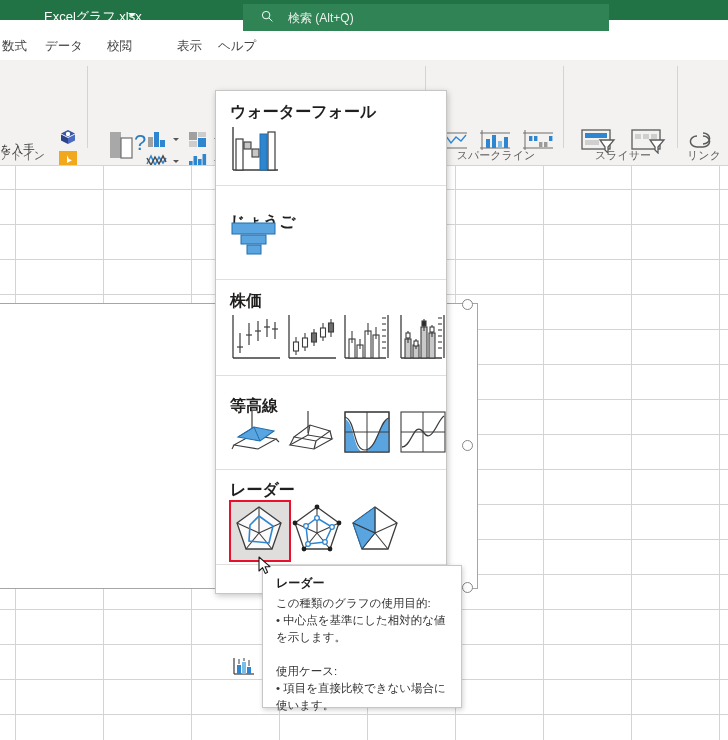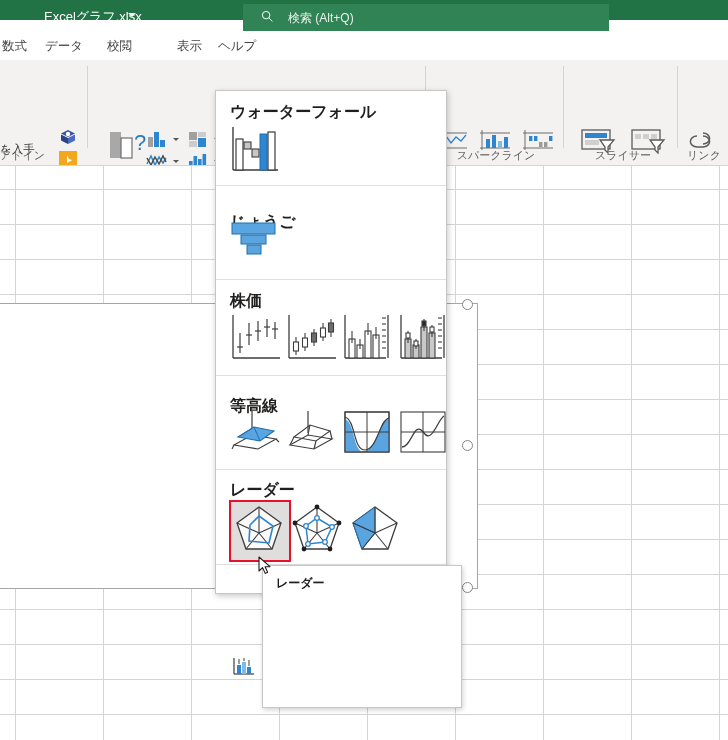--- a/index.html
+++ b/index.html
@@ -543,17 +543,22 @@
       <line x1="7" y1="2" x2="7" y2="7" stroke="#3d3d3d" stroke-width="1"></line>
       <line x1="12" y1="1" x2="12" y2="4" stroke="#3d3d3d" stroke-width="1"></line>
       <line x1="17" y1="3" x2="17" y2="9" stroke="#3d3d3d" stroke-width="1"></line>
     </svg>
     <div class="dd-more-label">そ</div>
   </div>
 </div>
 
 <div class="tooltip">
   <div class="tt-title">レーダー</div>
+  <div class="tt-body">この種類のグラフの使用目的:
+• 中心点を基準にした相対的な値を示します。
+
+使用ケース:
+• 項目を直接比較できない場合に使います。</div>
 </div>
 
 <svg class="cursor" viewBox="0 0 14 20">
   <path d="M1 1 L1 15 L4.6 11.6 L7.2 17.4 L9.6 16.3 L7.1 10.8 L12 10.6 Z" fill="#ffffff" stroke="#1a1a1a" stroke-width="1.1" stroke-linejoin="round"></path>
 </svg>
 
 </body></html>

